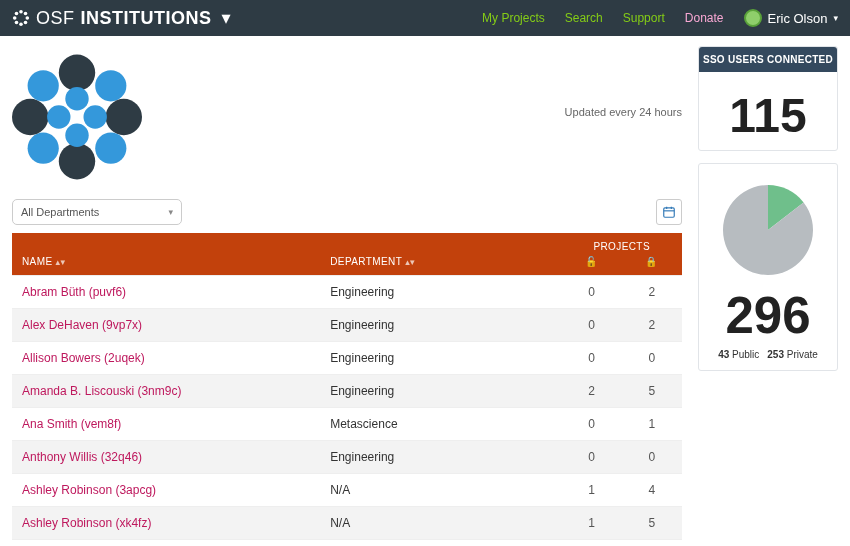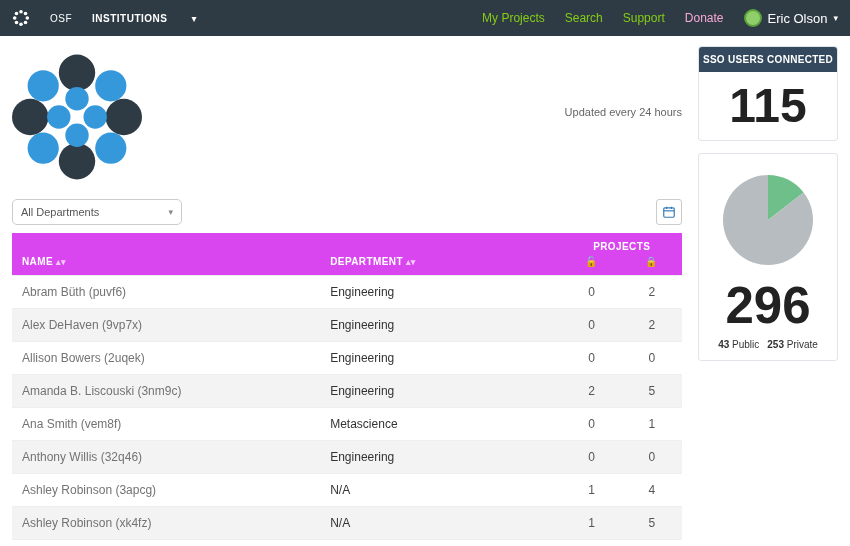--- a/index.html
+++ b/index.html
@@ -1,46 +1,46 @@
 <!DOCTYPE html>
 <html><head>
 <meta charset="utf-8">
 <style>
 *{box-sizing:border-box;margin:0;padding:0;font-family:-apple-system,BlinkMacSystemFont,"Segoe UI",Arial,sans-serif}
 body{background:#fff;color:#333;font-size:13px;width:850px}
 .topnav{background:#2e3b44;height:36px;display:flex;align-items:center;padding:0 12px;color:#fff}
-.brand{display:flex;align-items:center;gap:20px;font-size:10px;letter-spacing:.5px}
+.brand{display:flex;align-items:center;gap:6px;font-size:18px;letter-spacing:.5px}
 .brand .thin{font-weight:300}
 .brand .bold{font-weight:700}
 .brand-chevron{margin-left:4px;cursor:pointer}
 .nav-spacer{flex:1}
 .nav-link{color:#84cc16;margin:0 10px;font-size:12px;cursor:pointer}
 .nav-link.donate{color:#f9a8d4}
 .user{display:flex;align-items:center;gap:6px;margin-left:10px;cursor:pointer}
 .avatar{width:18px;height:18px;border-radius:50%;background:#8fce6b;border:2px solid #5aa23a}
 .main{display:flex;gap:16px;padding:10px 12px 20px 12px;align-items:flex-start}
 .left{flex:1;min-width:0}
 .right{width:140px;display:flex;flex-direction:column;gap:12px}
 .header-row{display:flex;align-items:flex-start}
 .logo-wrap{padding:6px 0 8px 0}
 .updated{margin-left:auto;font-size:11px;color:#666;padding-top:60px}
 .filter-row{display:flex;align-items:center;gap:10px;margin:6px 0 8px 0}
 .dept-select{width:170px;height:26px;border:1px solid #ccc;border-radius:5px;background:#fff;padding:0 8px;font-size:11px;color:#555;display:flex;align-items:center;justify-content:space-between;cursor:pointer}
 .cal-btn{margin-left:auto;width:26px;height:26px;border:1px solid #ccc;border-radius:3px;display:flex;align-items:center;justify-content:center;color:#337ab7;cursor:pointer;background:#fff}
 table{width:100%;border-collapse:collapse;table-layout:fixed}
-thead th{background:#d946ef;color:#fff;font-size:10px;font-weight:700;letter-spacing:.4px;text-align:left;padding:8px 10px;vertical-align:bottom}
+thead th{background:#c2410c;color:#fff;font-size:10px;font-weight:400;letter-spacing:.4px;text-align:left;padding:8px 10px;vertical-align:bottom}
 thead .projects-group{text-align:center;padding-bottom:2px}
 thead .sub th{padding-top:2px}
 .sort-icons{opacity:.7;margin-left:3px;font-size:9px}
 tbody td{padding:9px 10px;font-size:12px;border-top:1px solid #eee}
 tbody tr:nth-child(even){background:#f3f3f3}
-.name-link{color:#737373;cursor:pointer}
+.name-link{color:#be185d;cursor:pointer}
 .num{text-align:center;color:#555}
 .card{border:1px solid #e1e4e8;border-radius:3px;background:#fff;padding:10px;text-align:center}
-.card-title{background:#34495e;color:#fff;font-size:10px;font-weight:700;letter-spacing:.3px;padding:7px 2px;margin:-10px -10px 10px -10px;border-radius:3px 3px 0 0}
+.card-title{background:#34495e;color:#fff;font-size:10px;font-weight:700;letter-spacing:.3px;padding:7px 2px;margin:-10px -10px 20px -10px;border-radius:3px 3px 0 0}
 .big-number{font-size:48px;font-weight:800;color:#222;line-height:1}
 .pie-wrap{display:flex;justify-content:center;margin:6px 0 10px 0}
 .legend{font-size:10px;color:#333;display:flex;gap:8px;justify-content:center}
 .legend b{font-weight:700}
 .col-name{width:46%}
 .col-dept{width:36%}
 .col-pub,.col-priv{width:9%}
 .lock-icon{text-align:center}
 </style>
 </head>

